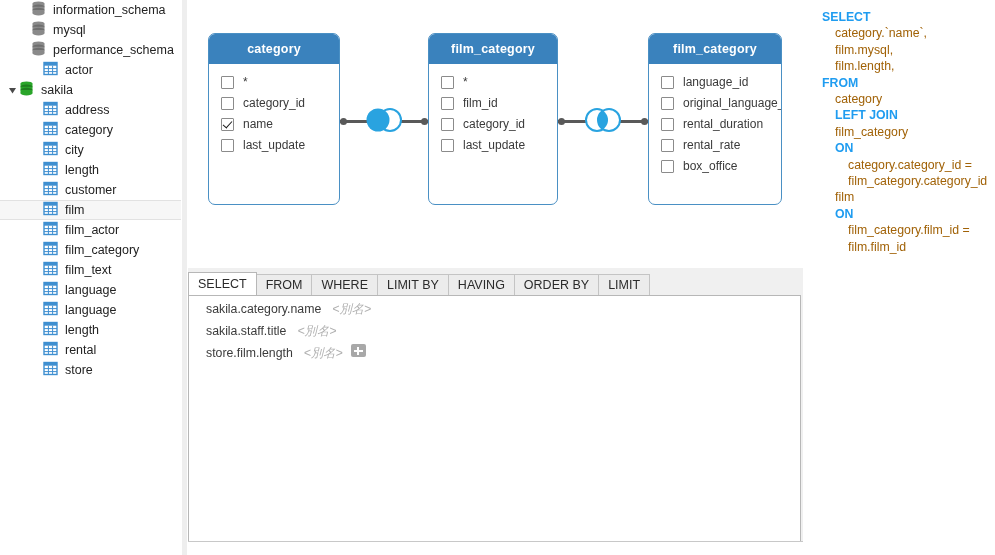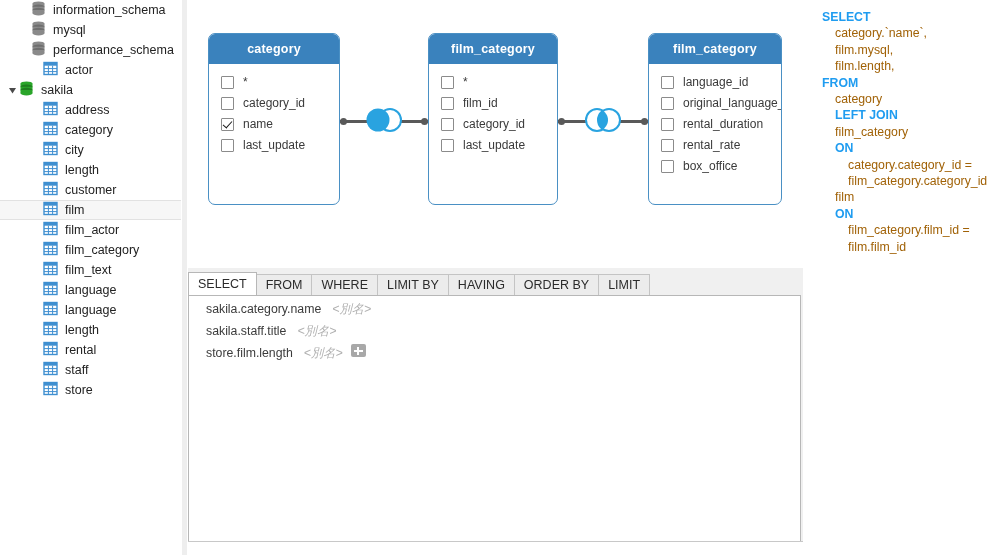--- a/index.html
+++ b/index.html
@@ -374,33 +374,20 @@
         <span class="tree-indent"></span>
         <span><svg class="icon-table" viewBox="0 0 17 15">
             <rect x="2" y="1.5" width="13" height="12" fill="#ffffff" stroke="#3f8fd0" stroke-width="1.4"></rect>
             <rect x="2" y="1.5" width="13" height="3.2" fill="#3f8fd0"></rect>
             <line x1="2" y1="7.6" x2="15" y2="7.6" stroke="#3f8fd0" stroke-width="1"></line>
             <line x1="2" y1="10.6" x2="15" y2="10.6" stroke="#3f8fd0" stroke-width="1"></line>
             <line x1="6.4" y1="4.7" x2="6.4" y2="13.5" stroke="#3f8fd0" stroke-width="1"></line>
             <line x1="10.6" y1="4.7" x2="10.6" y2="13.5" stroke="#3f8fd0" stroke-width="1"></line>
           </svg></span>
         <span class="tree-label">rental</span>
-      </div>
-      <div class="tree-row">
-        <span class="tree-indent2"></span>
-        <span class="tree-indent"></span>
-        <span><svg class="icon-table" viewBox="0 0 17 15">
-            <rect x="2" y="1.5" width="13" height="12" fill="#ffffff" stroke="#3f8fd0" stroke-width="1.4"></rect>
-            <rect x="2" y="1.5" width="13" height="3.2" fill="#3f8fd0"></rect>
-            <line x1="2" y1="7.6" x2="15" y2="7.6" stroke="#3f8fd0" stroke-width="1"></line>
-            <line x1="2" y1="10.6" x2="15" y2="10.6" stroke="#3f8fd0" stroke-width="1"></line>
-            <line x1="6.4" y1="4.7" x2="6.4" y2="13.5" stroke="#3f8fd0" stroke-width="1"></line>
-            <line x1="10.6" y1="4.7" x2="10.6" y2="13.5" stroke="#3f8fd0" stroke-width="1"></line>
-          </svg></span>
-        <span class="tree-label">staff</span>
       </div>
       <div class="tree-row">
         <span class="tree-indent2"></span>
         <span class="tree-indent"></span>
         <span><svg class="icon-table" viewBox="0 0 17 15">
             <rect x="2" y="1.5" width="13" height="12" fill="#ffffff" stroke="#3f8fd0" stroke-width="1.4"></rect>
             <rect x="2" y="1.5" width="13" height="3.2" fill="#3f8fd0"></rect>
             <line x1="2" y1="7.6" x2="15" y2="7.6" stroke="#3f8fd0" stroke-width="1"></line>
             <line x1="2" y1="10.6" x2="15" y2="10.6" stroke="#3f8fd0" stroke-width="1"></line>
             <line x1="6.4" y1="4.7" x2="6.4" y2="13.5" stroke="#3f8fd0" stroke-width="1"></line>

